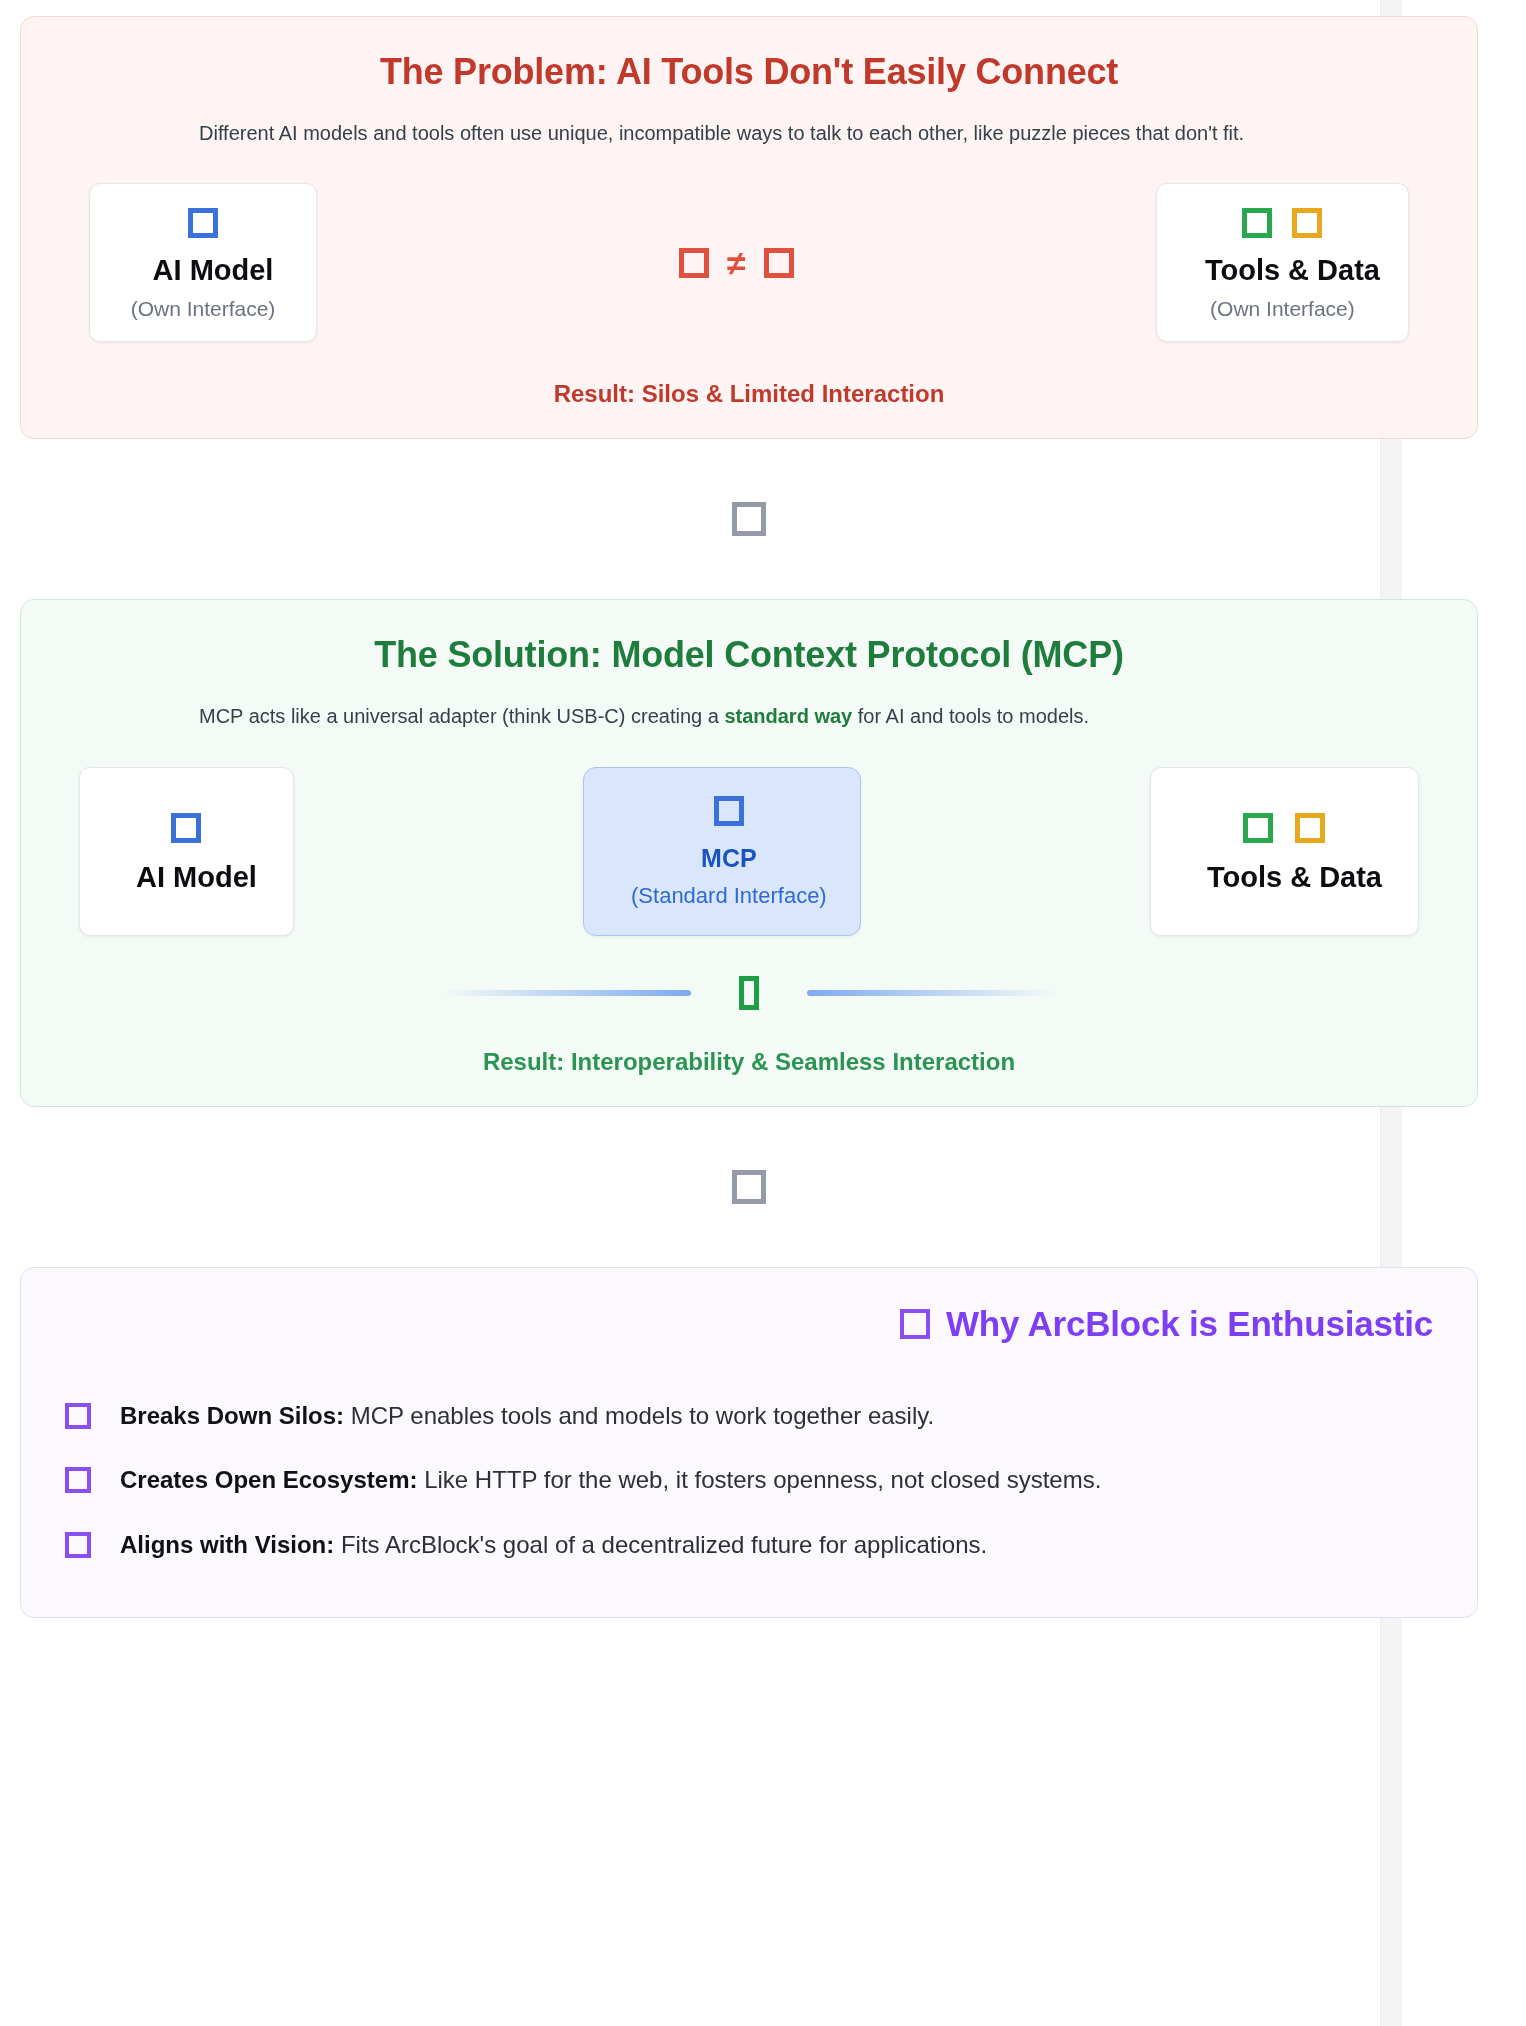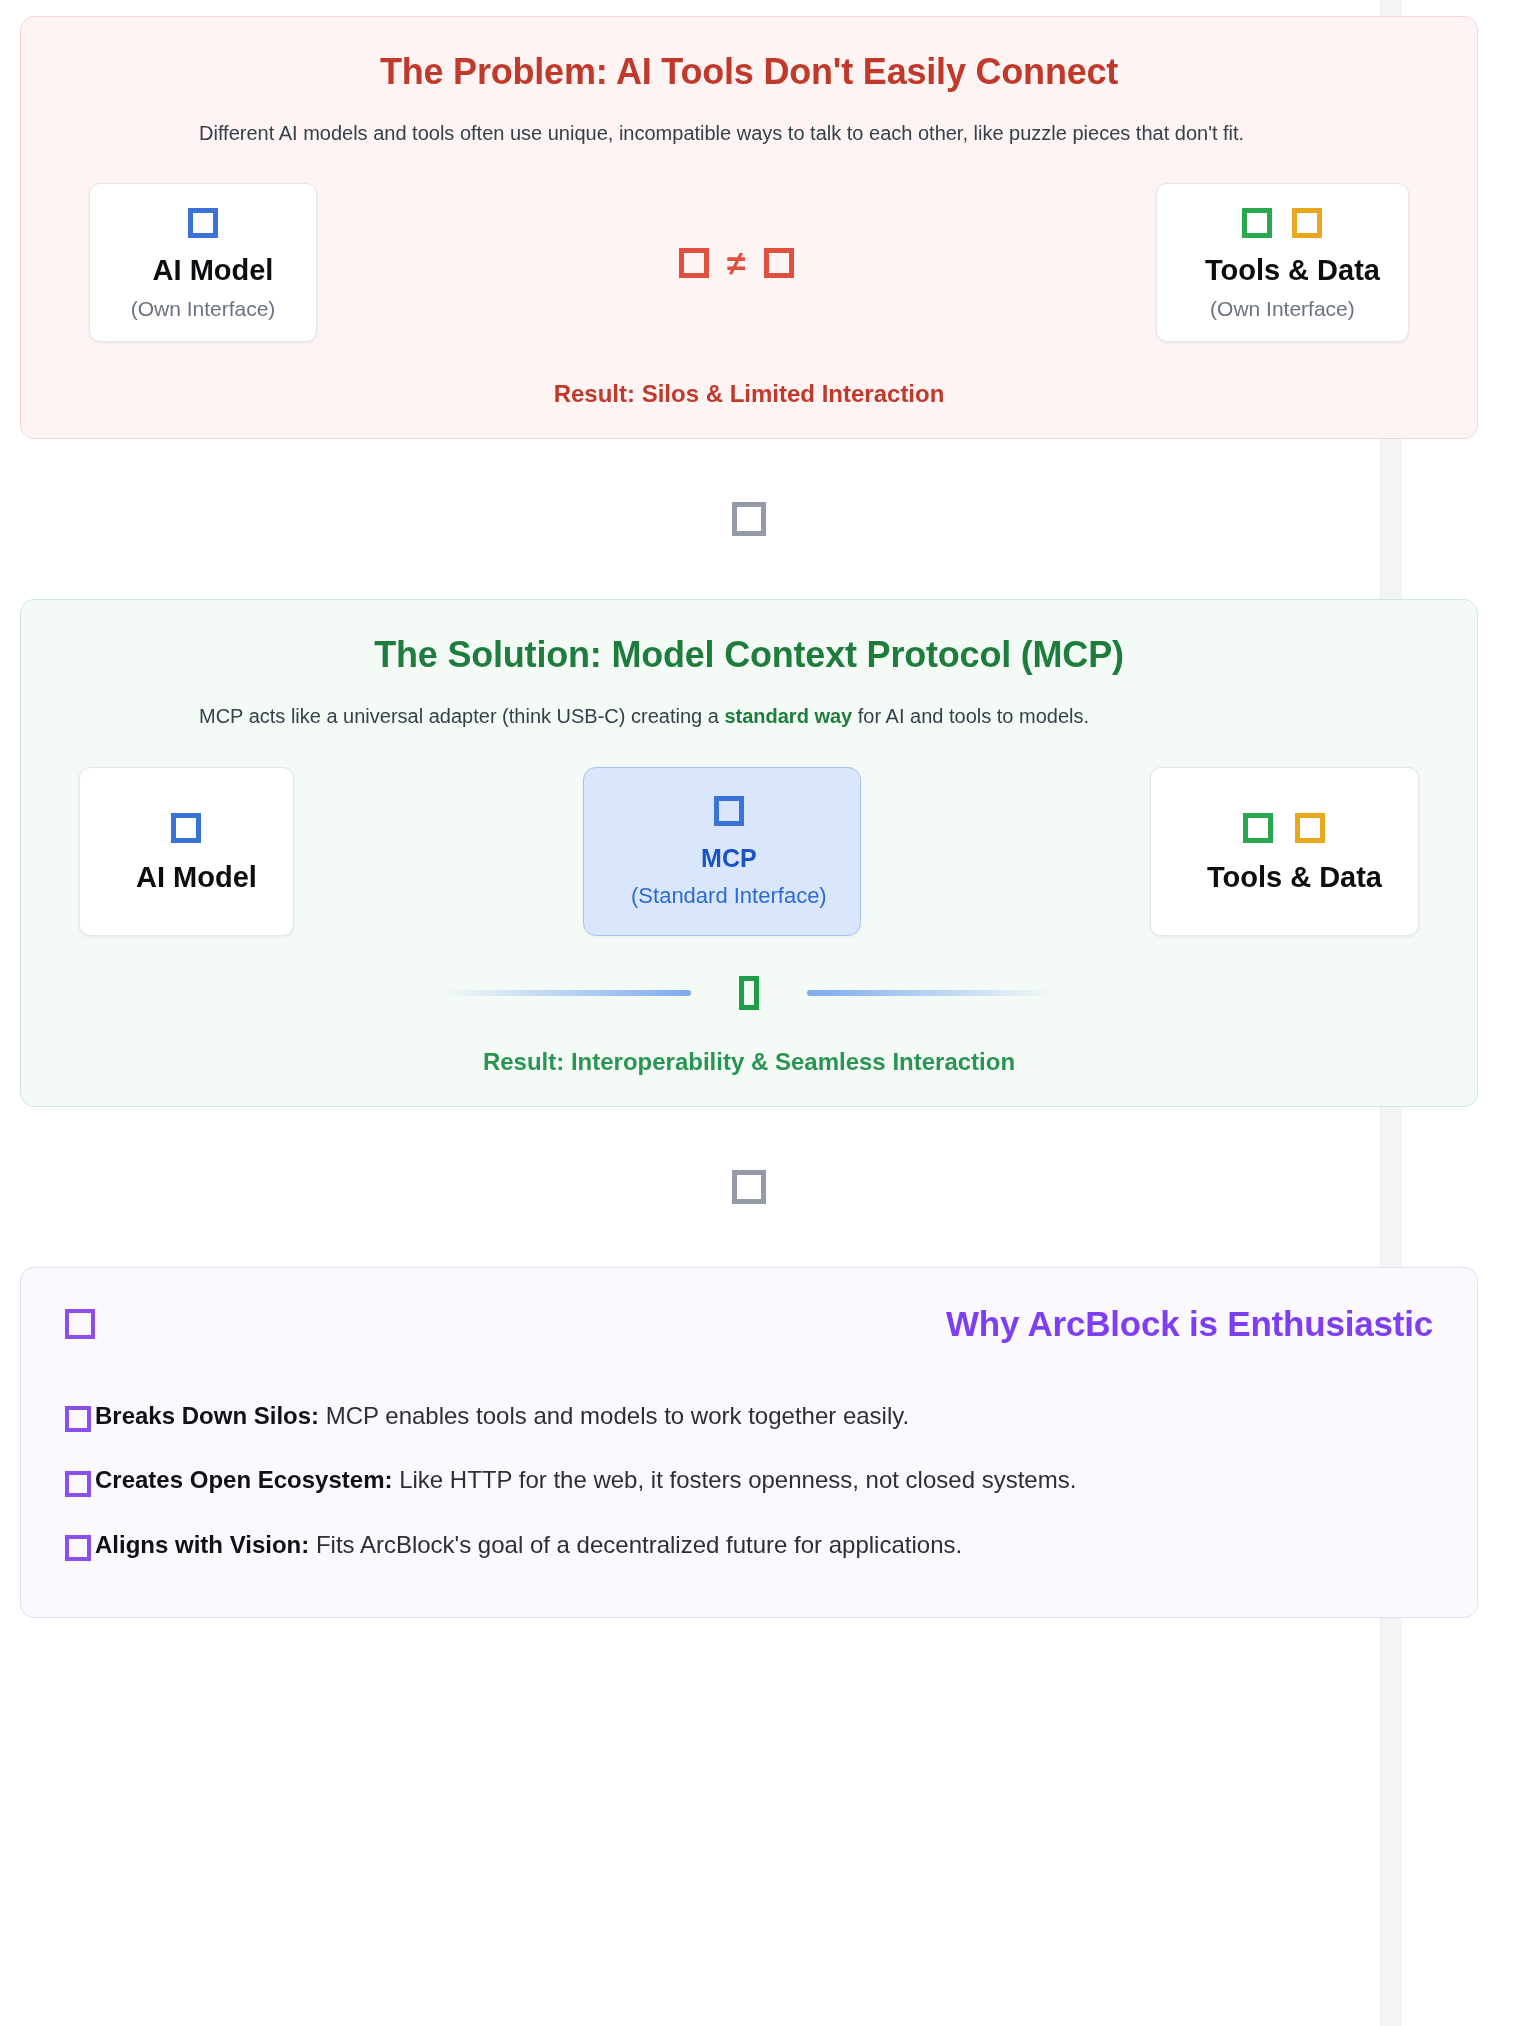--- a/index.html
+++ b/index.html
@@ -228,29 +228,29 @@
   }
   .link-line-right {
     background: linear-gradient(to left, rgba(125,170,240,0) 0%, #7daaf0 100%);
   }
   .link-mid { margin: 0 48px; line-height: 0; }
 
   
   .why-title-row {
     display: flex;
     align-items: center;
-    justify-content: space-between;
+    justify-content: flex-end;
     gap: 16px;
   }
 
   .why-list { margin-top: 40px; }
   .why-item {
     display: flex;
-    align-items: flex-end;
-    gap: 4px;
+    align-items: flex-start;
+    gap: 29px;
     padding: 16px 0;
   }
   .why-item .bullet-icon { flex: 0 0 auto; margin-top: 3px; line-height: 0; }
   .why-text {
     font-size: 24px;
     line-height: 1.35;
     color: #2a2f38;
   }
   .why-text b { color: #0e1116; font-weight: bold; }
 </style>

